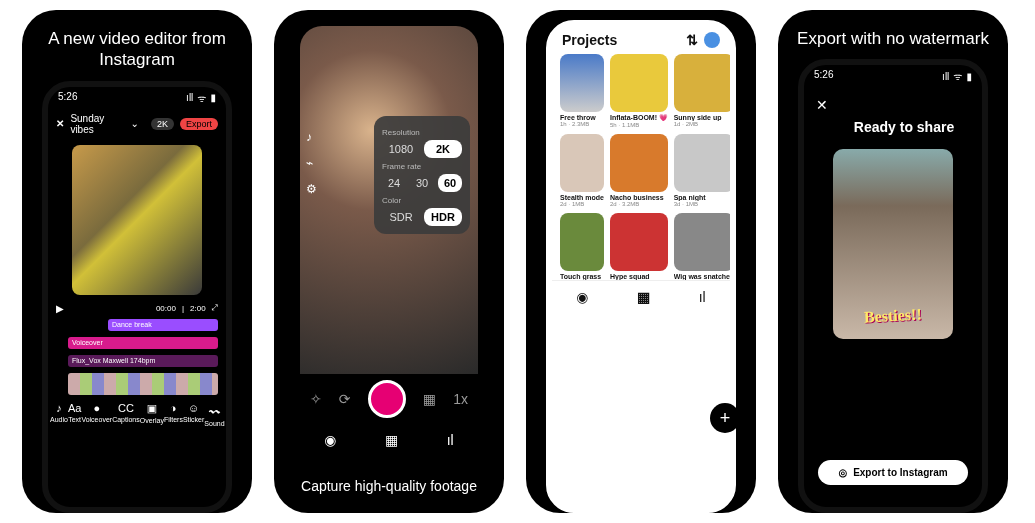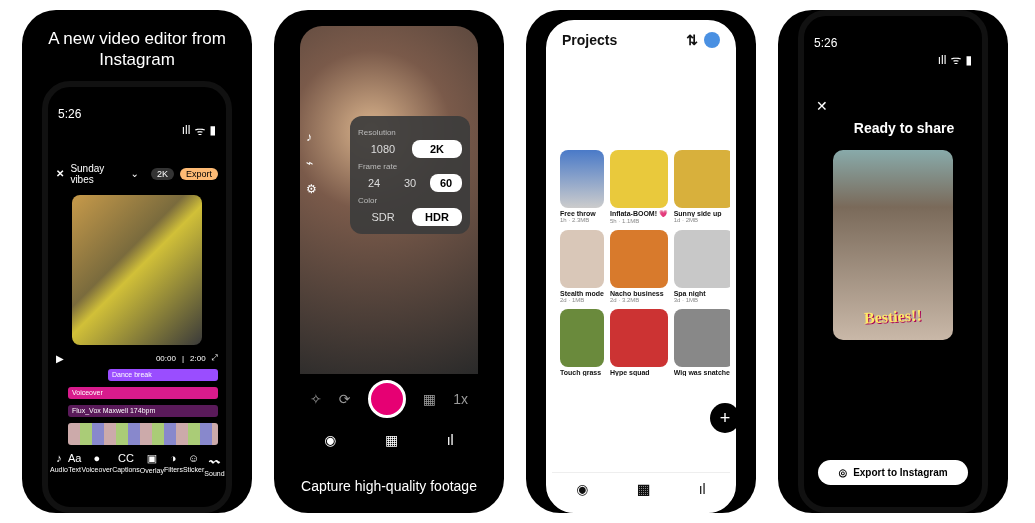--- a/index.html
+++ b/index.html
@@ -4,45 +4,45 @@
 <style>
   * { box-sizing: border-box; margin: 0; padding: 0; }
   body { background: #fff; font-family: -apple-system, "Helvetica Neue", Arial, sans-serif; width: 1035px; height: 523px; overflow: hidden; }
   .row { display: flex; gap: 22px; padding: 10px 22px; }
   .panel { width: 230px; height: 503px; background: #000; border-radius: 34px; position: relative; overflow: hidden; color: #fff; display: flex; flex-direction: column; align-items: center; }
   .caption-top { font-size: 17px; text-align: center; line-height: 1.25; padding: 18px 14px 10px; }
   .caption-bot { font-size: 14px; text-align: center; line-height: 1.25; padding: 14px 14px 18px; }
 
   
   .phone { width: 190px; flex: 1; background: #000; border: 6px solid #111; border-radius: 28px; overflow: hidden; display: flex; flex-direction: column; }
-  .statusbar { display: flex; justify-content: space-between; font-size: 12px; padding: 20px 10px; color: #fff; }
-  .sbicons { display:flex; gap:4px; align-items:center;margin-top:15px; }
+  .statusbar { display: flex; justify-content: space-between; font-size: 10px; padding: 4px 10px; color: #fff; }
+  .sbicons { display:flex; gap:4px; align-items:center; }
 
   
   .ed-top { display:flex; align-items:center; gap:6px; padding:4px 8px; font-size:10px; }
   .ed-top .x { font-weight:bold; }
   .pill { background:#333; border-radius:10px; padding:1px 6px; font-size:9px; }
-  .pill.light { background:#fdba74; color:#000; }
+  .pill.light { background:#ef4444; color:#000; }
   .preview { margin:6px auto; width:130px; height:150px; border-radius:8px; background: linear-gradient(135deg,#c79a4a 0%, #7a6b3d 40%, #d1c038 50%, #3a3a3a 100%); }
   .scrub { display:flex; align-items:center; gap:6px; font-size:8px; padding:2px 8px; }
   .scrub .play { font-size:10px; }
   .track { margin:3px 8px; height:12px; border-radius:3px; }
   .t-purple { background:#9a4dff; margin-left:60px; }
   .t-magenta { background:#d81b8c; margin-left:20px; }
   .t-dark { background:#5a1a5a; margin-left:20px; }
   .t-thumbs { background: repeating-linear-gradient(90deg,#caa 0,#caa 12px,#ac7 12px,#ac7 24px,#88c 24px,#88c 36px); height:22px; margin-left:20px; }
   .track-label { font-size:7px; color:#fff; padding-left:4px; line-height:12px; white-space:nowrap; overflow:hidden; }
   .toolbar { display:flex; justify-content:space-around; background:#000; padding:4px 2px 6px; font-size:7px; }
   .toolbtn { display:flex; flex-direction:column; align-items:center; gap:2px; color:#fff; }
   .toolbtn .ic { font-size:11px; }
 
   
   .photo-bg { flex:1; background: radial-gradient(circle at 40% 30%, #d9b38c 0%, #7a5a4a 30%, #2a2a2a 100%); position:relative; }
   .side-icons { position:absolute; left:6px; top:30%; display:flex; flex-direction:column; gap:12px; font-size:12px; }
-  .settings-card { position:absolute; right:8px; top:90px; width:120px; background:rgba(60,60,60,.92); border-radius:12px; padding:8px; font-size:9px; }
+  .settings-card { position:absolute; right:8px; top:90px; width:96px; background:rgba(60,60,60,.92); border-radius:12px; padding:8px; font-size:9px; }
   .settings-card .lbl { color:#bbb; font-size:8px; margin-top:4px; }
   .seg { display:flex; gap:4px; margin-top:3px; }
   .seg span { flex:1; text-align:center; padding:3px 0; border-radius:8px; font-size:11px; color:#ddd; }
   .seg span.on { background:#fff; color:#000; font-weight:600; }
   .cam-bar { display:flex; align-items:center; justify-content:space-between; padding:6px 10px; }
   .shutter { width:38px;height:38px;border-radius:50%; background:#e60073; border:3px solid #fff; }
   .cam-ic { color:#999; font-size:14px; }
   .bottom-nav { display:flex; justify-content:space-around; padding:8px 0 10px; font-size:14px; color:#fff; background:#000; }
 
   
@@ -186,21 +186,21 @@
       <div class="bottom-nav">
         <span>◉</span>
         <span>▦</span>
         <span>ıl</span>
       </div>
     </div>
     <div class="caption-bot">Capture high-quality footage</div>
   </div>
 
   <div class="panel panel3">
-    <div class="phone" style="margin-top:10px;justify-content:space-between;">
+    <div class="phone" style="margin-top:10px;">
       <div class="proj-head">
         <span>Projects</span>
         <span style="display:flex;gap:6px;align-items:center;">
           <span>⇅</span>
           <span class="avatar"></span>
         </span>
       </div>
       <div class="grid3" id="proj-grid">
           <div class="pcard">
             <div class="thumb c1"></div>
@@ -251,20 +251,21 @@
       <div class="fab">+</div>
       <div class="bottom-nav">
         <span>◉</span>
         <span style="font-weight:900">▦</span>
         <span>ıl</span>
       </div>
     </div>
   </div>
 
   <div class="panel">
+    <div class="caption-top">Export with no watermark</div>
     <div class="phone">
       <div class="statusbar">
         <span>5:26</span>
         <span class="sbicons">
             <span>ıll</span>
             <span>ᯤ</span>
             <span>▮</span>
           </span>
       </div>
       <div class="share-body">

